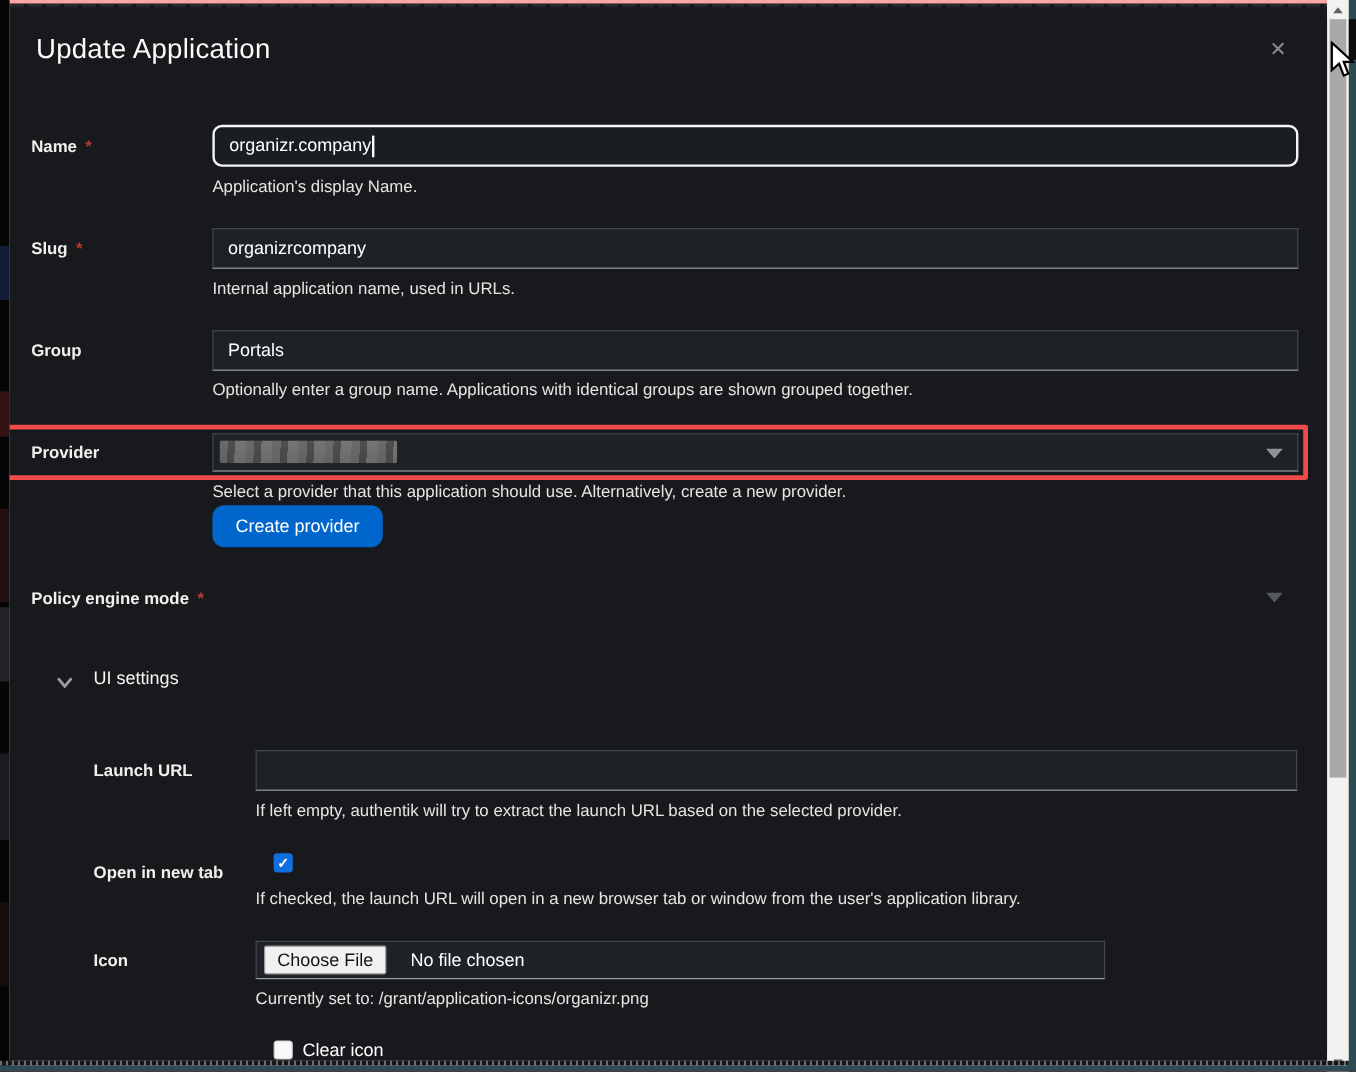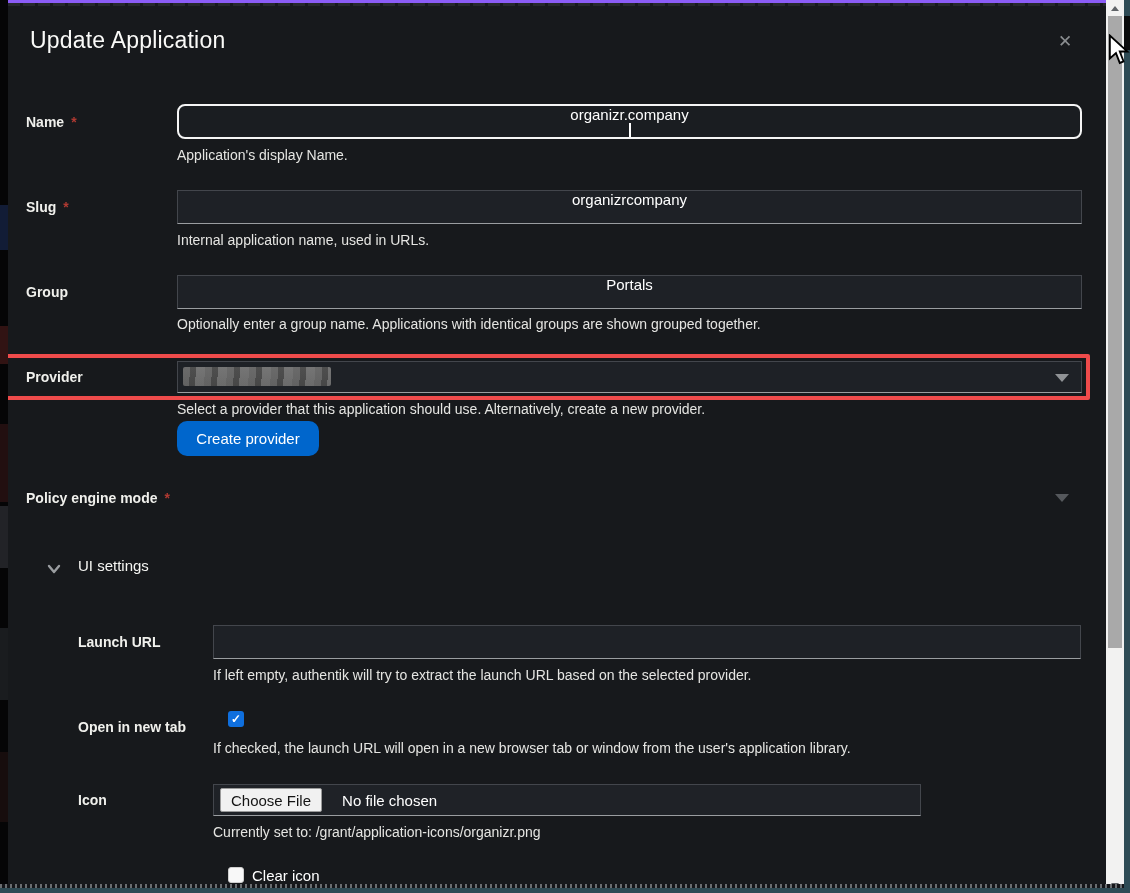--- a/index.html
+++ b/index.html
@@ -1,20 +1,20 @@
 <!DOCTYPE html>
 <html><head>
 <meta charset="utf-8">
 <style>
   * { margin:0; padding:0; box-sizing:border-box; }
   html,body { background:#000; }
   body { font-family:"Liberation Sans", sans-serif; }
   #screen{
     position:relative; width:1130px; height:893px; overflow:hidden;
-    background:#8b5cf6;
+    background:#fca5a5;
   }
   
   .edge-right{ position:absolute; left:1124px; top:0; width:6px; height:893px; background:#2e4b55; }
   .edge-bottom{ position:absolute; left:0; top:888px; width:1130px; height:5px; background:#2e4b55; }
   .dotted-bottom{ position:absolute; left:0; top:884px; width:1124px; height:4px;
     background:repeating-linear-gradient(90deg,#6a6d70 0 2px,#15161a 2px 5px); }
   .notch{ position:absolute; left:1124px; top:16px; width:6px; height:34px; background:#0b0c0d; }
   
   .left-strip{ position:absolute; left:0; top:0; width:8px; height:893px; background:#050506; }
   .blob{ position:absolute; left:0; width:8px; }
@@ -34,21 +34,21 @@
   .close{ position:absolute; left:1050px; top:28px; font-size:17px; color:#8a8d90; cursor:pointer; }
   
   .lbl{ position:absolute; left:18px; font-size:14px; font-weight:bold; color:#f0f0ec; }
   .lbl.inner{ left:70px; }
   .req{ color:#b13a32; margin-left:7px; font-weight:bold; }
   .help{ position:absolute; left:169px; font-size:14px; color:#e5e5e2; }
   .help.inner{ left:205px; }
   
   .input{ position:absolute; left:169px; width:905px; height:34px;
     background:#1e2126; border:1px solid #43464c; border-bottom-color:#9a9da0;
-    color:#fff; font-size:15px; display:flex; align-items:center; padding:0 12px;flex-direction:column; }
+    color:#fff; font-size:15px; display:flex; align-items:center; padding:0 12px; }
   .input.inner{ left:205px; width:868px; }
   .input.focused{ border:2px solid #f5f5f5; border-radius:8px; background:#1a1d21; height:35px; }
   .tcursor{ display:inline-block; width:2px; height:18px; background:#fff; margin-left:1px; }
   .caret{ position:absolute; width:0; height:0;
     border-left:7px solid transparent; border-right:7px solid transparent; }
   .caret.light{ border-top:8px solid #909396; }
   .caret.dim{ border-top:8px solid #55585c; }
   .redact{ position:absolute; left:175px; top:364px; width:148px; height:19px; border-radius:2px;
     background:
       repeating-linear-gradient(93deg, rgba(120,120,120,.55) 0 7px, rgba(70,70,70,.55) 7px 13px, rgba(150,150,150,.45) 13px 22px),

